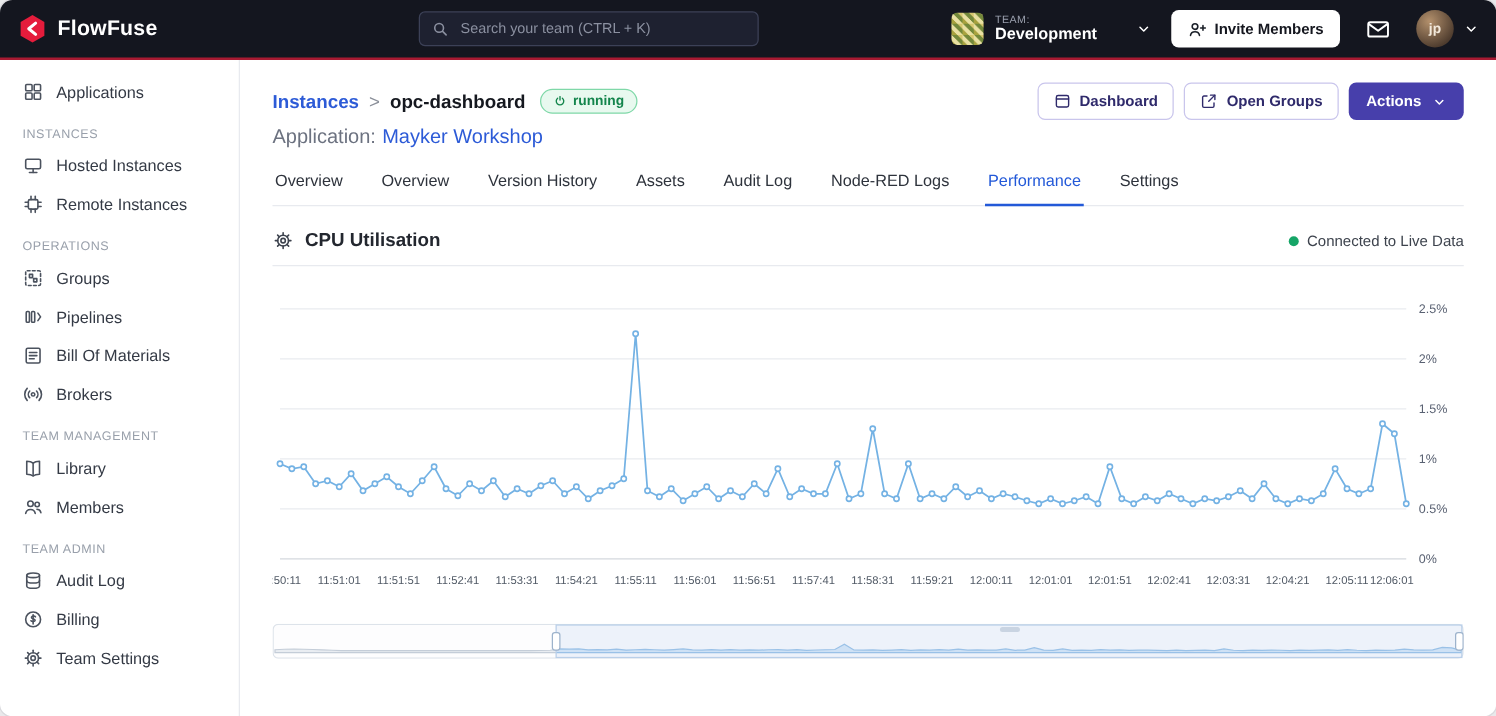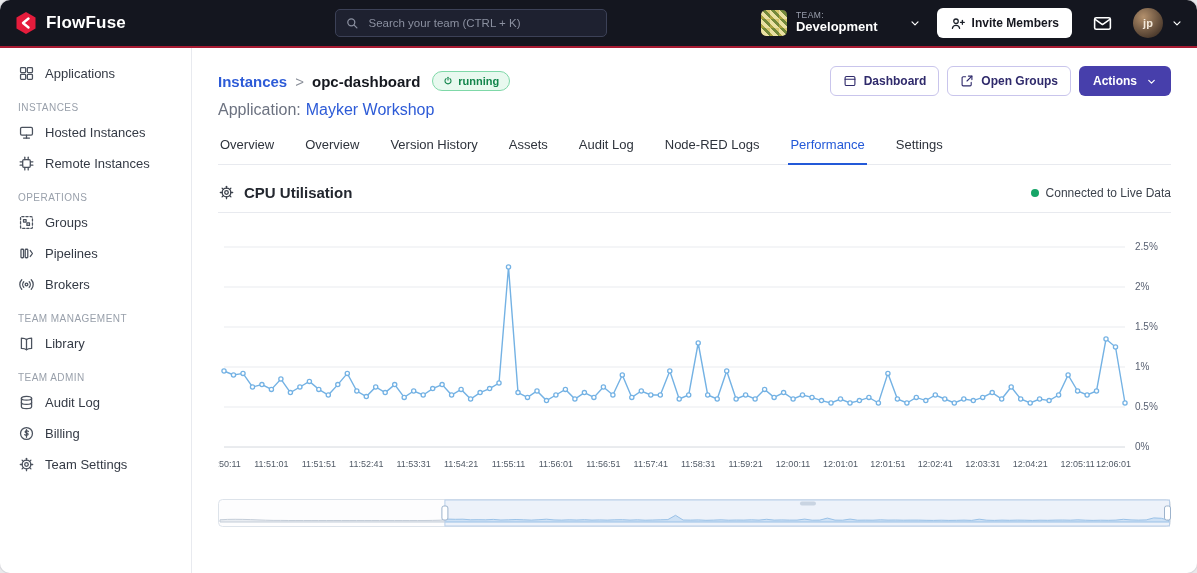--- a/index.html
+++ b/index.html
@@ -210,38 +210,60 @@
               <rect x="3.5" y="5" width="3" height="10" rx="1"></rect>
               <rect x="8.5" y="5" width="3" height="10" rx="1"></rect>
               <path d="M14.5 6.5 17 10l-2.5 3.5"></path>
             </svg>
           </span>
           <span>Pipelines</span>
         </div>
         <div class="sb-item">
           <span class="sb-icon">
             <svg viewBox="0 0 20 20" fill="none" stroke="currentColor" stroke-width="1.5" stroke-linecap="round" stroke-linejoin="round" width="100%" height="100%">
+              <rect x="3.5" y="3" width="13" height="14" rx="1.5"></rect>
+              <line x1="6.5" y1="7" x2="13.5" y2="7"></line>
+              <line x1="6.5" y1="10" x2="13.5" y2="10"></line>
+              <line x1="6.5" y1="13" x2="11" y2="13"></line>
+            </svg>
+          </span>
+          <span>Bill Of Materials</span>
+        </div>
+        <div class="sb-item">
+          <span class="sb-icon">
+            <svg viewBox="0 0 20 20" fill="none" stroke="currentColor" stroke-width="1.5" stroke-linecap="round" stroke-linejoin="round" width="100%" height="100%">
               <circle cx="10" cy="10" r="1.6"></circle>
               <path d="M6.8 13.2a4.6 4.6 0 0 1 0-6.4"></path>
               <path d="M13.2 6.8a4.6 4.6 0 0 1 0 6.4"></path>
               <path d="M4.4 15.6a8 8 0 0 1 0-11.2"></path>
               <path d="M15.6 4.4a8 8 0 0 1 0 11.2"></path>
             </svg>
           </span>
           <span>Brokers</span>
         </div>
         <div class="sb-section">TEAM MANAGEMENT</div>
         <div class="sb-item">
           <span class="sb-icon">
             <svg viewBox="0 0 20 20" fill="none" stroke="currentColor" stroke-width="1.5" stroke-linecap="round" stroke-linejoin="round" width="100%" height="100%">
               <path d="M10 5.2C8.6 4 6.6 3.6 4 3.6v12.2c2.6 0 4.6.4 6 1.6 1.4-1.2 3.4-1.6 6-1.6V3.6c-2.6 0-4.6.4-6 1.6z"></path>
               <line x1="10" y1="5.2" x2="10" y2="17.2"></line>
             </svg>
           </span>
           <span>Library</span>
+        </div>
+        <div class="sb-item">
+          <span class="sb-icon">
+            <svg viewBox="0 0 20 20" fill="none" stroke="currentColor" stroke-width="1.5" stroke-linecap="round" stroke-linejoin="round" width="100%" height="100%">
+              <circle cx="7.5" cy="7" r="2.6"></circle>
+              <path d="M3 16.2c.4-2.4 2.2-3.8 4.5-3.8s4.1 1.4 4.5 3.8"></path>
+              <circle cx="13.8" cy="7.8" r="2.1"></circle>
+              <path d="M13.6 12.2c2 .1 3.3 1.3 3.7 3.2"></path>
+            </svg>
+          </span>
+          <span>Members</span>
         </div>
         <div class="sb-section">TEAM ADMIN</div>
         <div class="sb-item">
           <span class="sb-icon">
             <svg viewBox="0 0 20 20" fill="none" stroke="currentColor" stroke-width="1.5" stroke-linecap="round" stroke-linejoin="round" width="100%" height="100%">
               <ellipse cx="10" cy="5" rx="6" ry="2.2"></ellipse>
               <path d="M4 5v10c0 1.2 2.7 2.2 6 2.2s6-1 6-2.2V5"></path>
               <path d="M4 10c0 1.2 2.7 2.2 6 2.2s6-1 6-2.2"></path>
             </svg>
           </span>

